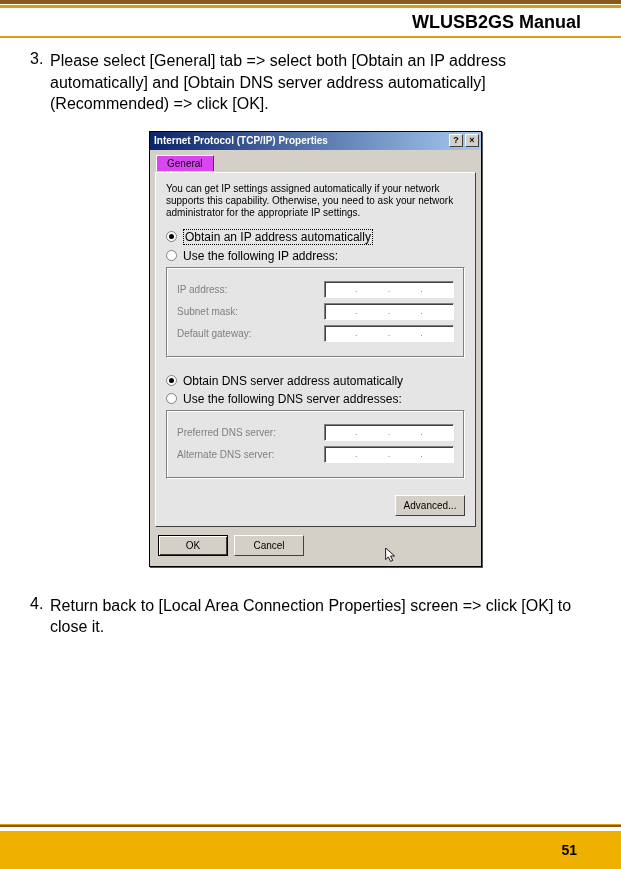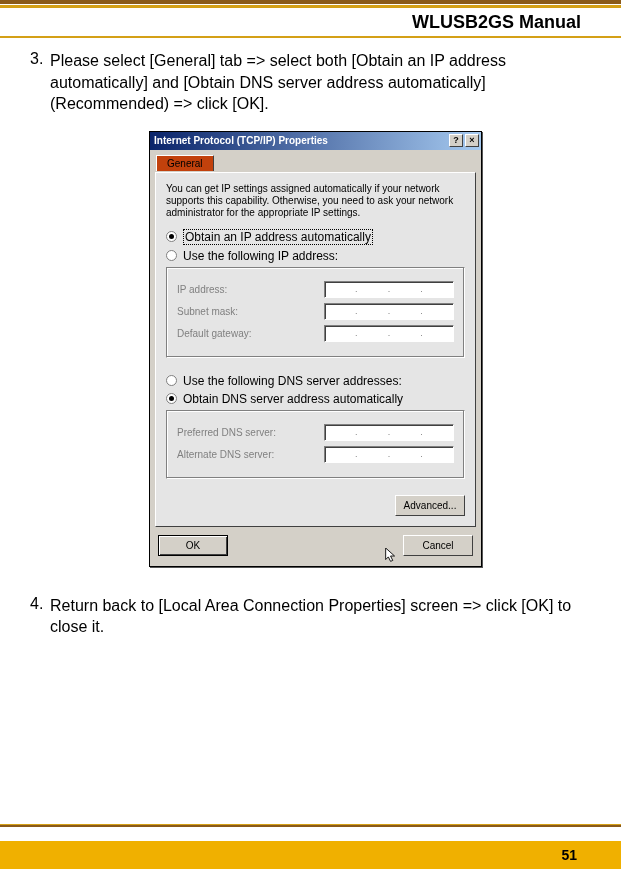--- a/index.html
+++ b/index.html
@@ -86,21 +86,21 @@
       font-weight: bold;
     }
     .tab-strip {
       position: relative;
       height: 22px;
       padding: 4px 6px 0;
     }
     .tab {
       display: inline-block;
       padding: 2px 10px;
-      background: #c2410c;
+      background: #d946ef;
       border-top: 1px solid #fff;
       border-left: 1px solid #fff;
       border-right: 1px solid #404040;
       position: relative;
       bottom: -1px;
       font-size: 10px;
     }
     .tab-panel {
       margin: 0 5px 8px;
       background: #e5e5e5;
@@ -193,21 +193,21 @@
       text-align: center;
       line-height: 19px;
       font-family: Tahoma, sans-serif;
     }
     .win-btn.default {
       border: 1px solid #000;
       box-shadow: inset 1px 1px 0 #fff, inset -1px -1px 0 #404040;
     }
     .dialog-actions {
       display: flex;
-      justify-content: space-between;
+      justify-content: flex-start;
       gap: 6px;
       padding: 0 8px 10px;
       position: relative;
     }
     .cursor {
       position: absolute;
       right: 84px;
       bottom: 2px;
       width: 12px; height: 16px;
       pointer-events: none;
@@ -219,21 +219,21 @@
       left: 0; right: 0;
       bottom: 42px;
       height: 3px;
       background: #d4a017;
       border-bottom: 2px solid #8a5a1a;
     }
     .page-footer {
       position: absolute;
       left: 0; right: 0;
       bottom: 0;
-      height: 28px;
+      height: 38px;
       background: #f0b000;
       display: flex;
       justify-content: flex-end;
       align-items: center;
       padding-right: 44px;
       font-weight: 700;
       font-size: 14px;
     }
   </style>
 </head>
@@ -298,26 +298,26 @@
             <span class="field-label">Default gateway:</span>
             <div class="ip-input">
                 <span>.</span>
                 <span>.</span>
                 <span>.</span>
               </div>
           </div>
         </div>
 
         <div class="radio-row">
+          <span class="radio checked"></span>
+          <span>Obtain DNS server address automatically</span>
+        </div>
+        <div class="radio-row">
           <span class="radio"></span>
           <span>Use the following DNS server addresses:</span>
-        </div>
-        <div class="radio-row">
-          <span class="radio checked"></span>
-          <span>Obtain DNS server address automatically</span>
         </div>
 
         <div class="fieldset">
           <div class="field-row">
             <span class="field-label">Preferred DNS server:</span>
             <div class="ip-input">
                 <span>.</span>
                 <span>.</span>
                 <span>.</span>
               </div>

